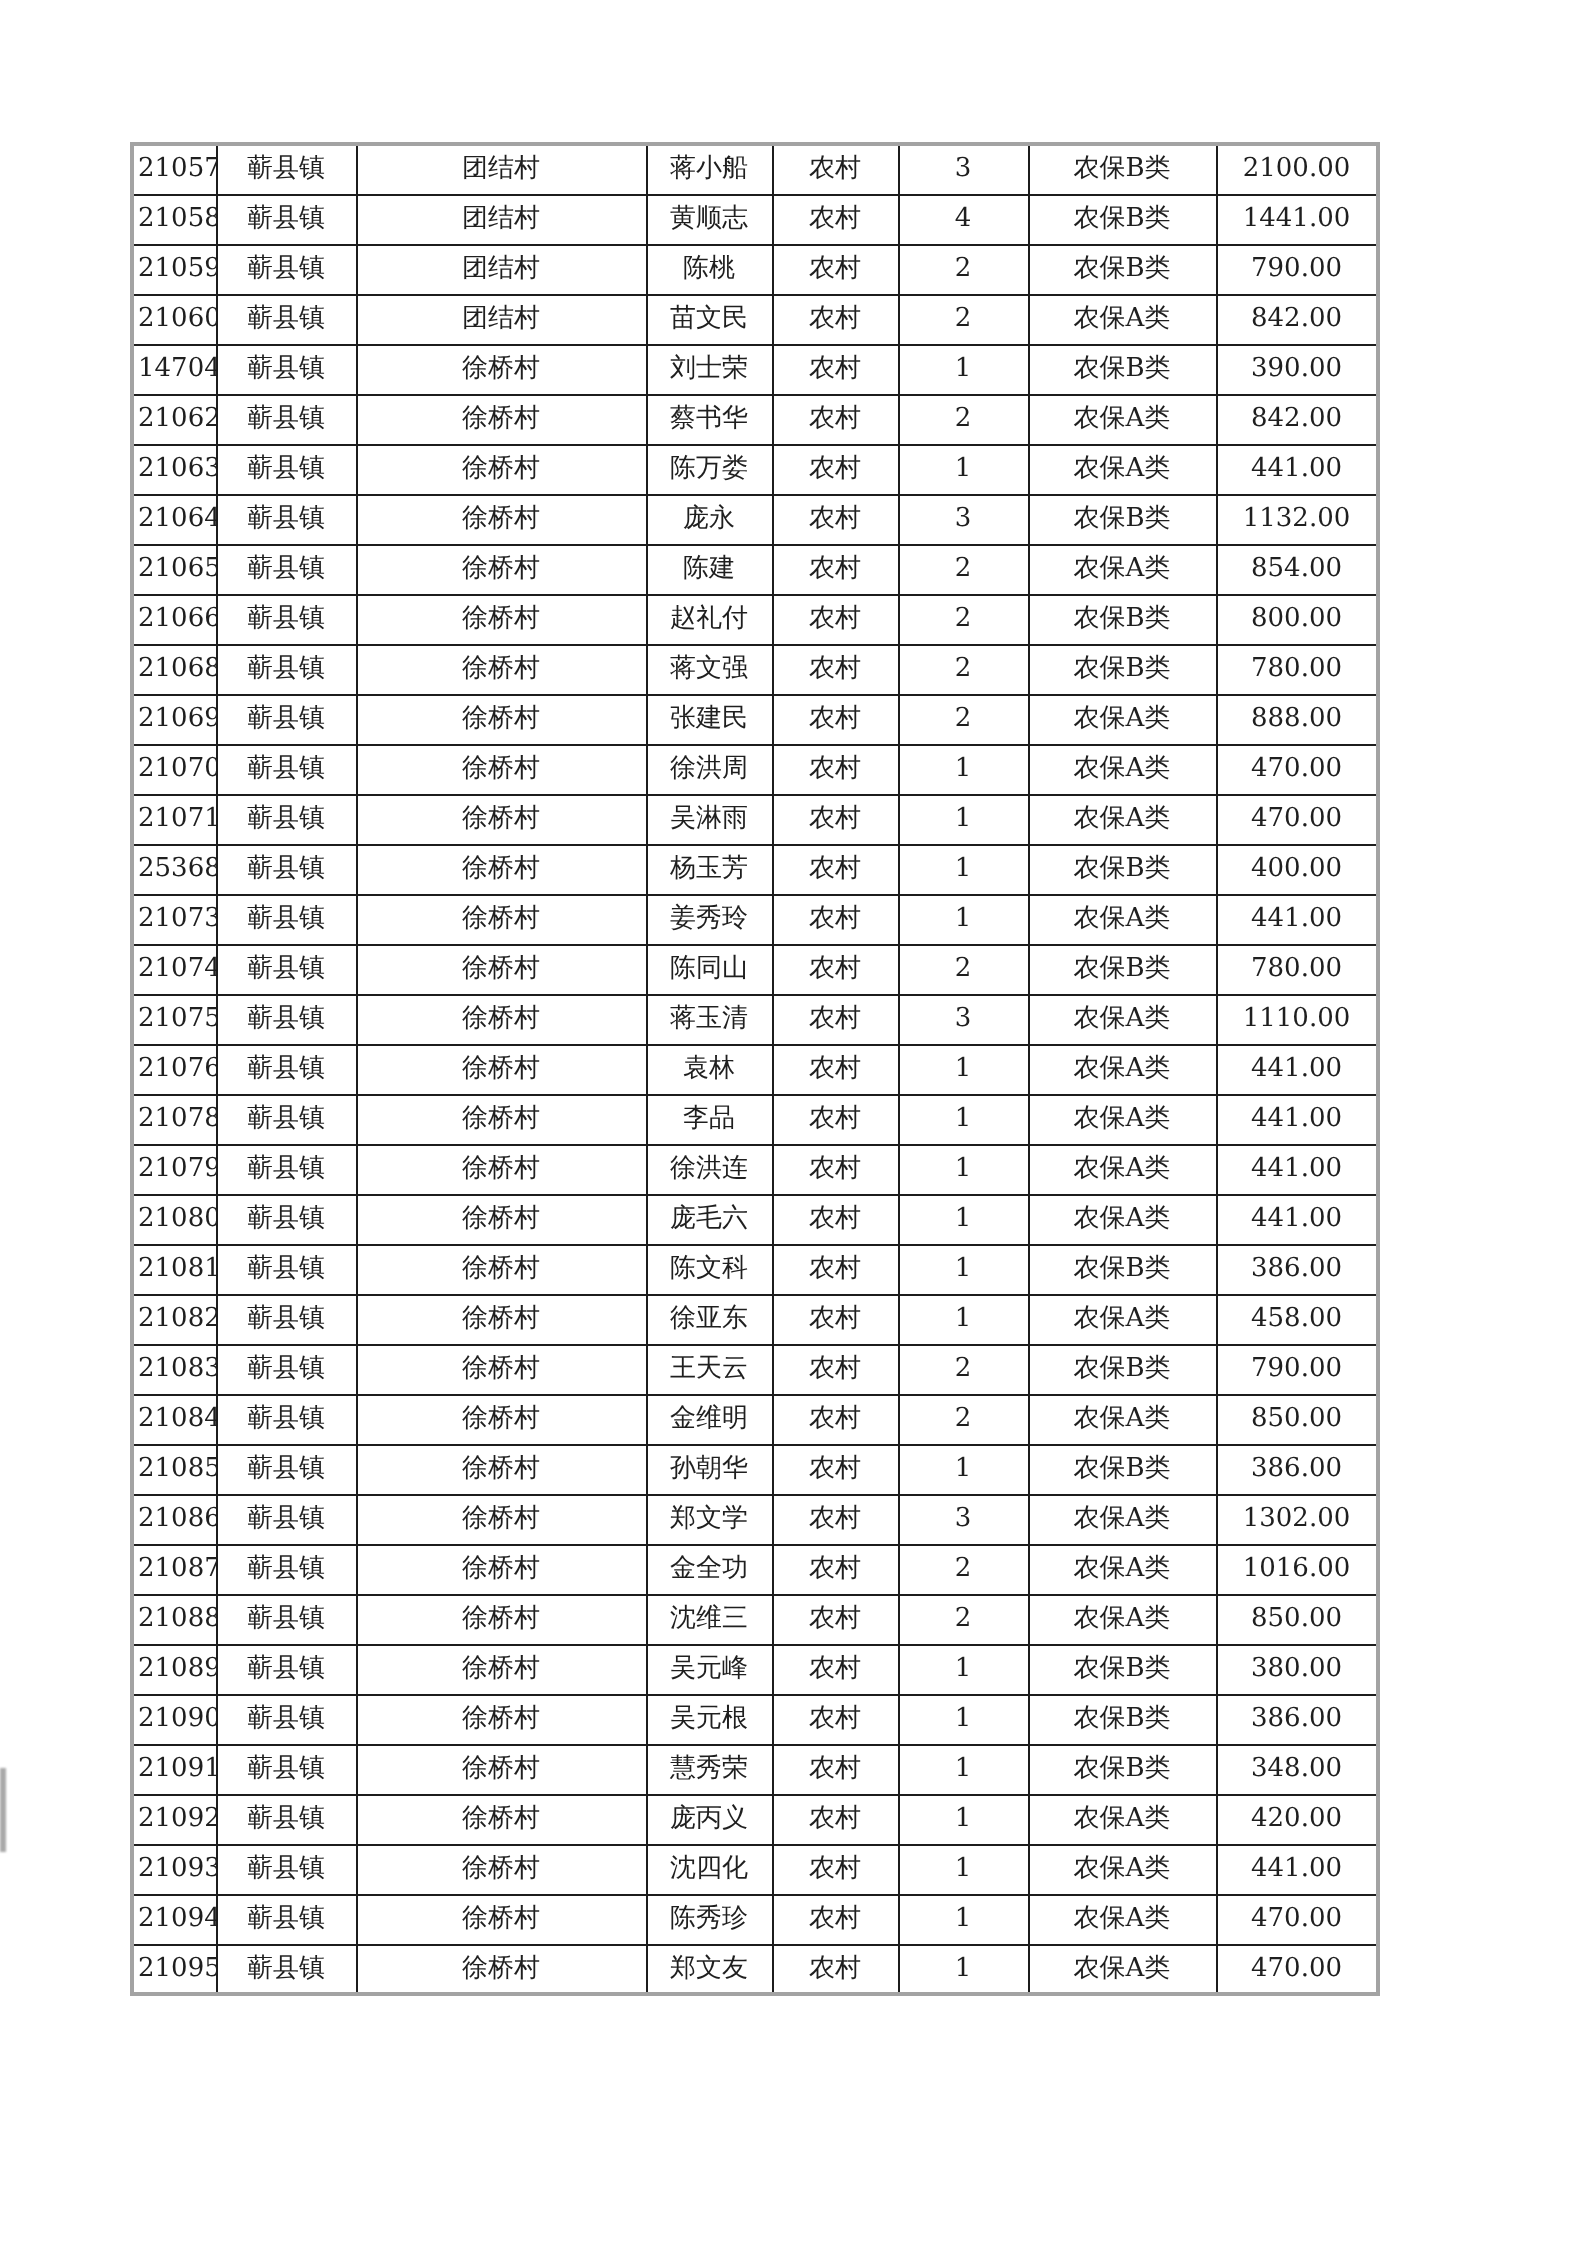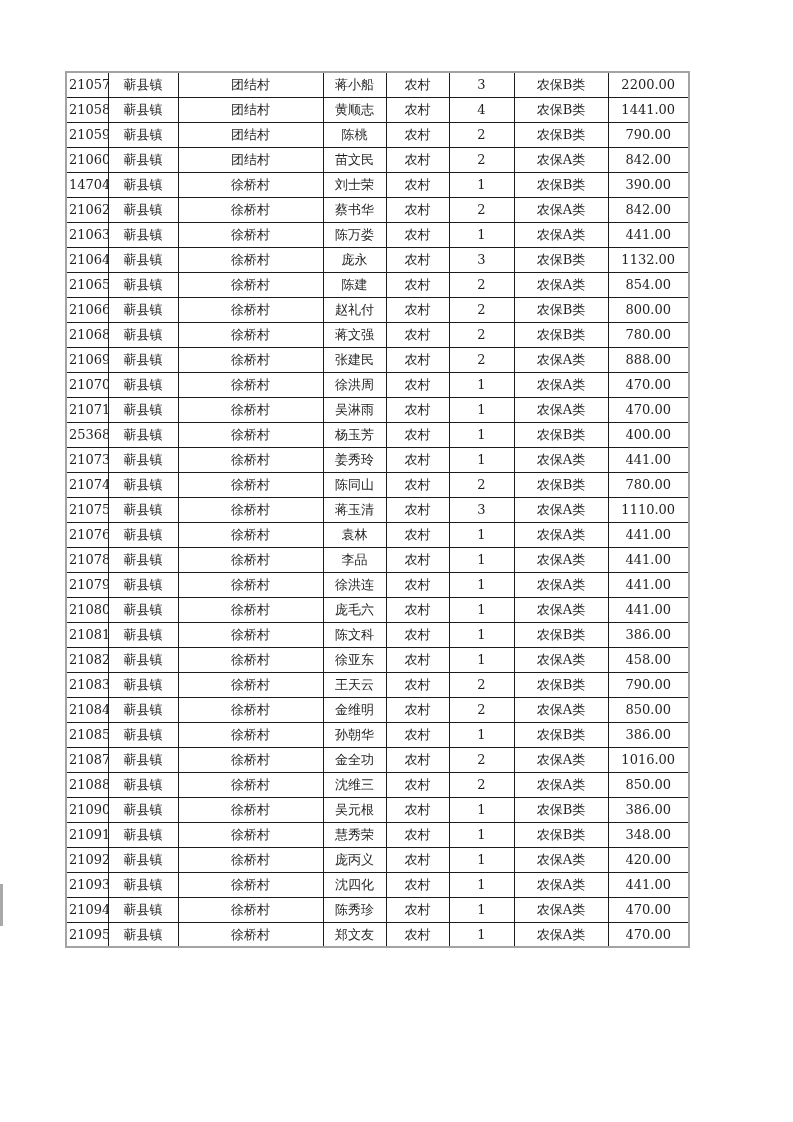--- a/index.html
+++ b/index.html
@@ -64,21 +64,21 @@
   </colgroup>
   <tbody>
       <tr>
         <td>21057</td>
         <td>蕲县镇</td>
         <td>团结村</td>
         <td>蒋小船</td>
         <td>农村</td>
         <td>3</td>
         <td>农保B类</td>
-        <td>2200.00</td>
+        <td>2100.00</td>
       </tr>
       <tr>
         <td>21058</td>
         <td>蕲县镇</td>
         <td>团结村</td>
         <td>黄顺志</td>
         <td>农村</td>
         <td>4</td>
         <td>农保B类</td>
         <td>1441.00</td>
@@ -327,38 +327,58 @@
         <td>21085</td>
         <td>蕲县镇</td>
         <td>徐桥村</td>
         <td>孙朝华</td>
         <td>农村</td>
         <td>1</td>
         <td>农保B类</td>
         <td>386.00</td>
       </tr>
       <tr>
+        <td>21086</td>
+        <td>蕲县镇</td>
+        <td>徐桥村</td>
+        <td>郑文学</td>
+        <td>农村</td>
+        <td>3</td>
+        <td>农保A类</td>
+        <td>1302.00</td>
+      </tr>
+      <tr>
         <td>21087</td>
         <td>蕲县镇</td>
         <td>徐桥村</td>
         <td>金全功</td>
         <td>农村</td>
         <td>2</td>
         <td>农保A类</td>
         <td>1016.00</td>
       </tr>
       <tr>
         <td>21088</td>
         <td>蕲县镇</td>
         <td>徐桥村</td>
         <td>沈维三</td>
         <td>农村</td>
         <td>2</td>
         <td>农保A类</td>
         <td>850.00</td>
+      </tr>
+      <tr>
+        <td>21089</td>
+        <td>蕲县镇</td>
+        <td>徐桥村</td>
+        <td>吴元峰</td>
+        <td>农村</td>
+        <td>1</td>
+        <td>农保B类</td>
+        <td>380.00</td>
       </tr>
       <tr>
         <td>21090</td>
         <td>蕲县镇</td>
         <td>徐桥村</td>
         <td>吴元根</td>
         <td>农村</td>
         <td>1</td>
         <td>农保B类</td>
         <td>386.00</td>

